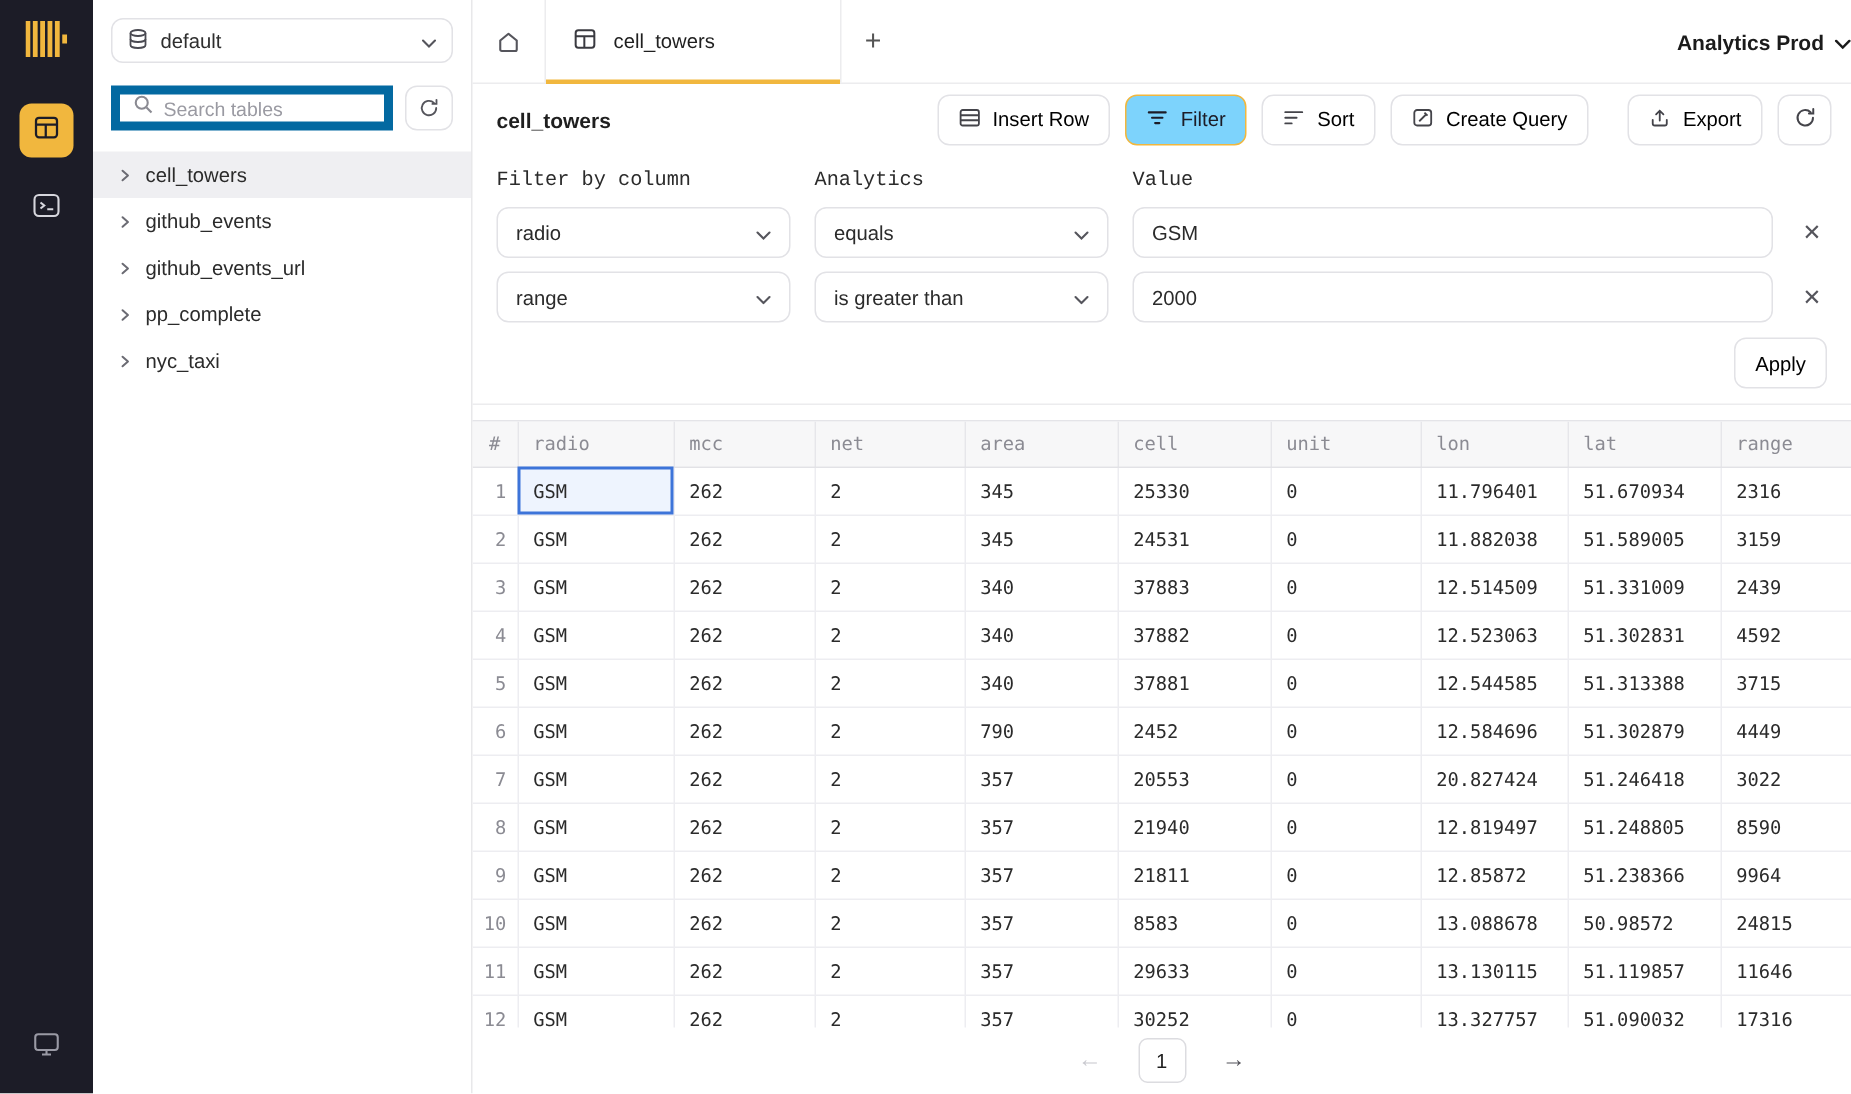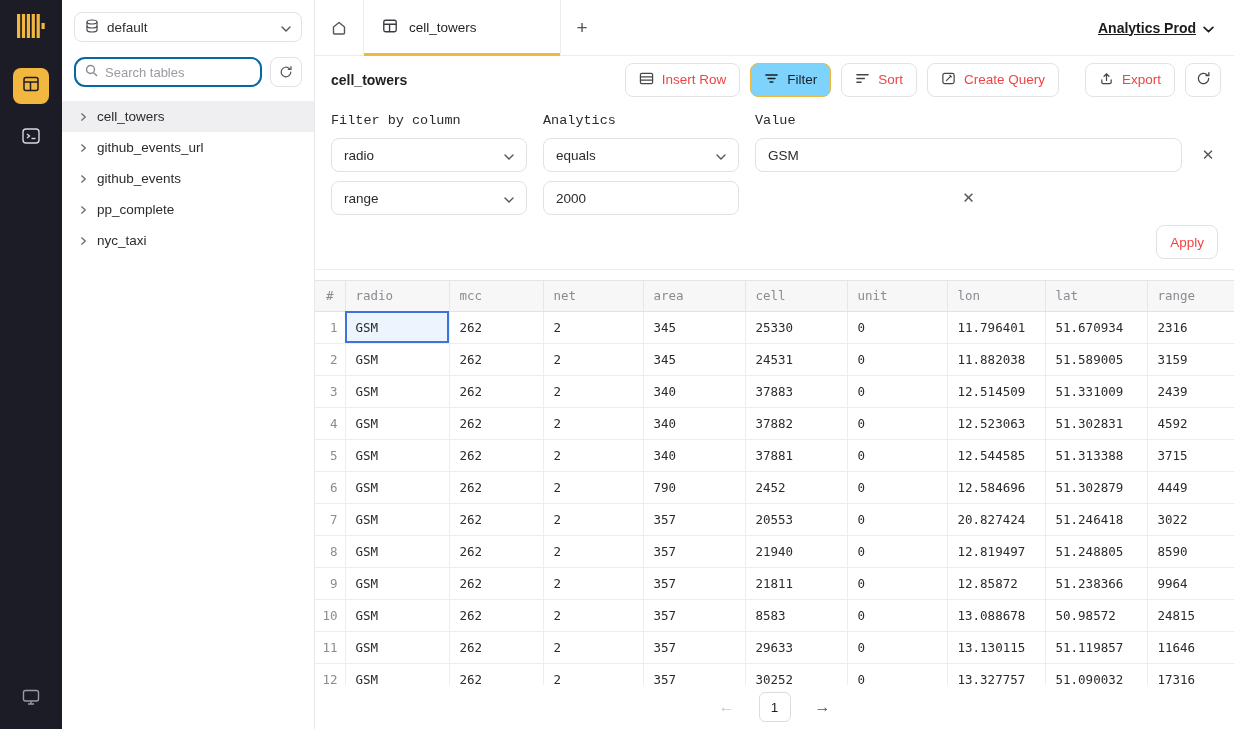--- a/index.html
+++ b/index.html
@@ -16,21 +16,21 @@
   .rail-btn.active { background:#F1B73E; }
   .rail-bottom { position:absolute; bottom:18px; left:50%; transform:translateX(-50%); cursor:pointer; }
 
   
   .sidebar { width:253px; flex:0 0 253px; border-right:1px solid #e8e8ea; padding:12px;
     display:flex; flex-direction:column; background:#fff; }
   .db-select { height:30px; border:1px solid #e2e2e6; border-radius:8px; display:flex;
     align-items:center; gap:8px; padding:0 10px; font-size:13.5px; color:#2e2e2e; cursor:pointer; }
   .grow { flex:1; }
   .search-row { display:flex; gap:8px; margin-top:15px; margin-bottom:14px; }
-  .search-box { flex:1; height:30px; border:2px solid #0369a1; border-radius:11px; display:flex;
+  .search-box { flex:1; height:30px; border:6px solid #0369a1; border-radius:0; display:flex;
     align-items:center; padding:1px 9px; gap:7px; }
   .search-box input { border:none; outline:none; width:100%; font-size:13px; color:#333;
     font-family:"Liberation Sans",sans-serif; background:transparent; }
   .search-box input::placeholder { color:#9a9aa2; }
   .icon-btn { width:32px; height:30px; border:1px solid #e2e2e6; border-radius:8px; background:#fff;
     display:flex; align-items:center; justify-content:center; cursor:pointer; }
   .tree { margin:0 -12px; }
   .tree-item { height:31px; display:flex; align-items:center; gap:9px; padding:0 12px 0 17px;
     font-size:13.5px; color:#2b2b2b; cursor:pointer; }
   .tree-item.selected { background:#efeff2; }
@@ -38,28 +38,28 @@
 
   
   .main { flex:1; min-width:0; display:flex; flex-direction:column; }
   .tabbar { height:56px; flex:0 0 56px; border-bottom:1px solid #ececee; display:flex; align-items:stretch; }
   .home-btn { width:48px; display:flex; align-items:center; justify-content:center; cursor:pointer; }
   .tab { width:198px; border-left:1px solid #ececee; border-right:1px solid #ececee; display:flex;
     align-items:center; gap:11px; padding:0 18px; font-size:13.5px; color:#1f1f1f; position:relative; cursor:pointer; }
   .tab.active::after { content:""; position:absolute; left:0; right:0; bottom:-1px; height:3px; background:#F1B73E; }
   .plus-btn { width:42px; display:flex; align-items:center; justify-content:center; color:#555;
     font-size:19px; cursor:pointer; background:none; border:none; font-family:inherit; }
-  .account { margin-left:auto; display:flex; align-items:center; gap:7px; padding-right:20px;
-    font-size:14px; font-weight:600; color:#1b1b1b; cursor:pointer;text-decoration:underline; }
+  .account { margin-left:auto; display:flex; align-items:center; gap:7px; 
+    font-size:14px; font-weight:600; color:#1b1b1b; cursor:pointer; }
 
   .toolbar { height:47px; flex:0 0 47px; display:flex; align-items:center; padding:0 13px 0 16px; }
   .page-title { font-size:14px; font-weight:600; }
   .actions { margin-left:auto; display:flex; align-items:center; gap:10px; }
   .btn { height:34px; border:1px solid #e2e2e6; border-radius:8px; background:#fff; display:flex;
-    align-items:center; gap:8px; padding:0 13px; font-size:13.5px; color:#ef4444; cursor:pointer;
+    align-items:center; gap:8px; padding:0 13px; font-size:13.5px; color:#000000; cursor:pointer;
     font-family:inherit; white-space:nowrap; }
   .btn.primary { background:#7dd3fc; border-color:#F1B73E; font-weight:500; color:#1c1c27; }
   .btn.square { width:36px; padding:0; justify-content:center; }
   .export-gap { margin-left:16px; }
 
   
   .filter-panel { padding:10px 16px 10px; border-bottom:1px solid #ececee; }
   .filter-grid { display:grid; grid-template-columns:196px 196px 1fr 20px; column-gap:16px;
     row-gap:9px; align-items:center; }
   .flabel { font-size:13.5px; color:#2b2b2b; padding-bottom:1px;font-family:Liberation Mono, monospace; }
@@ -177,29 +177,29 @@
             </svg>
           </span>
           <span>cell_towers</span>
         </div>
         <div class="tree-item">
           <span class="chev">
             <svg width="9" height="10" viewBox="0 0 10 10" fill="none" stroke="#6b6b73" stroke-width="1.5" stroke-linecap="round" stroke-linejoin="round">
               <path d="M3 1.5 7 5 3 8.5"></path>
             </svg>
           </span>
-          <span>github_events_url</span>
+          <span>github_events</span>
         </div>
         <div class="tree-item">
           <span class="chev">
             <svg width="9" height="10" viewBox="0 0 10 10" fill="none" stroke="#6b6b73" stroke-width="1.5" stroke-linecap="round" stroke-linejoin="round">
               <path d="M3 1.5 7 5 3 8.5"></path>
             </svg>
           </span>
-          <span>github_events</span>
+          <span>github_events_url</span>
         </div>
         <div class="tree-item">
           <span class="chev">
             <svg width="9" height="10" viewBox="0 0 10 10" fill="none" stroke="#6b6b73" stroke-width="1.5" stroke-linecap="round" stroke-linejoin="round">
               <path d="M3 1.5 7 5 3 8.5"></path>
             </svg>
           </span>
           <span>pp_complete</span>
         </div>
         <div class="tree-item">
@@ -319,20 +319,28 @@
             <svg width="10" height="6" viewBox="0 0 10 6" fill="none" stroke="#55555c" stroke-width="1.4" stroke-linecap="round">
                 <path d="M1 1l4 4 4-4"></path>
               </svg>
           </span>
         </div>
         <input class="tinput" value="GSM" style="">
         <button class="x-btn">✕</button>
 
         <div class="select">
           <span class="grow">range</span>
+          <span>
+            <svg width="10" height="6" viewBox="0 0 10 6" fill="none" stroke="#55555c" stroke-width="1.4" stroke-linecap="round">
+                <path d="M1 1l4 4 4-4"></path>
+              </svg>
+          </span>
+        </div>
+        <div class="select">
+          <span class="grow">is greater than</span>
           <span>
             <svg width="10" height="6" viewBox="0 0 10 6" fill="none" stroke="#55555c" stroke-width="1.4" stroke-linecap="round">
                 <path d="M1 1l4 4 4-4"></path>
               </svg>
           </span>
         </div>
         <input class="tinput" value="2000" style="">
         <button class="x-btn">✕</button>
       </div>
       <div class="apply-row">

